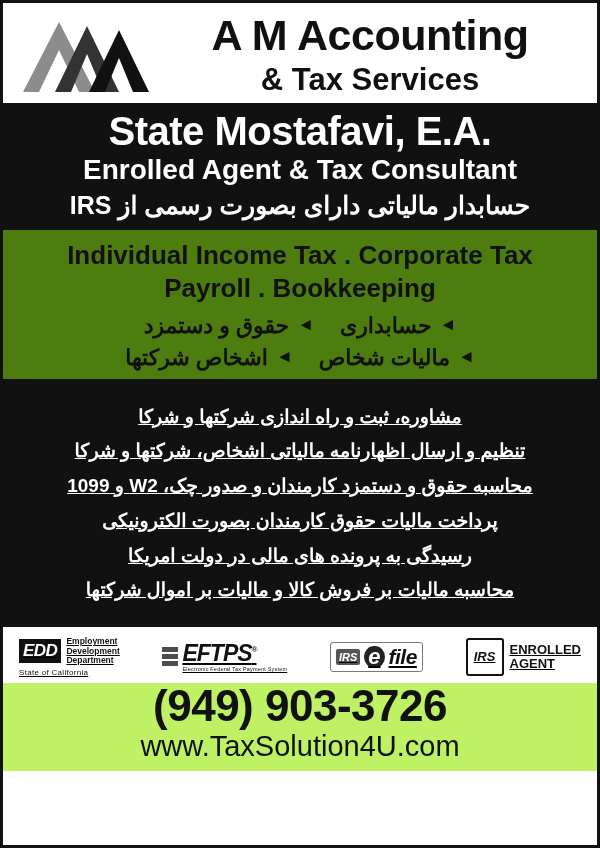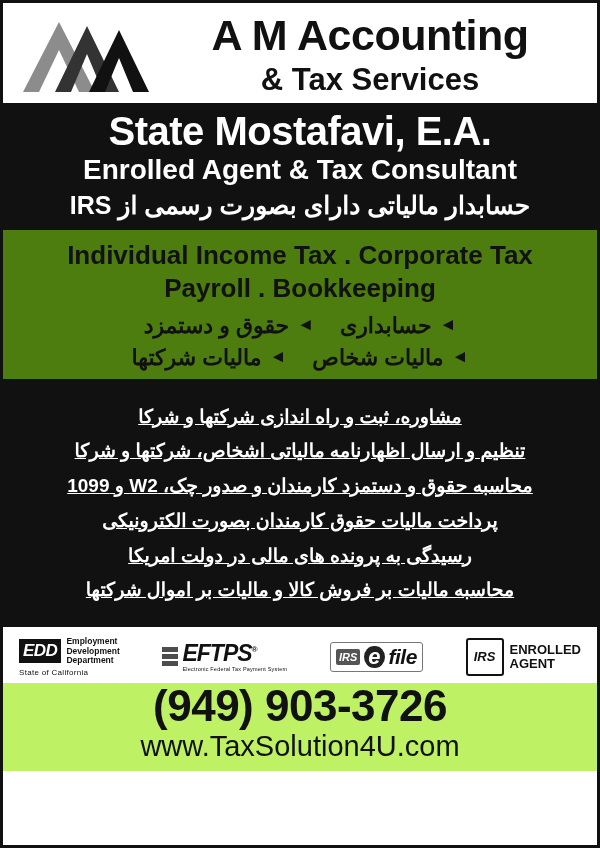--- a/index.html
+++ b/index.html
@@ -151,20 +151,21 @@
   }
 
   
   .logos-band {
     background: #fff;
     display: flex;
     align-items: center;
     justify-content: space-between;
     padding: 10px 16px 6px 16px;
     gap: 6px;
+    text-decoration: underline;
   }
   .badge {
     display: flex;
     align-items: center;
     color: #111;
   }
 
   .edd {
     display: flex;
     flex-direction: column;
@@ -351,21 +352,21 @@
           <span>حقوق و دستمزد</span>
         </div>
       </div>
       <div class="svc-fa-row">
         <div class="svc-fa-item">
           <span class="arrow">◄</span>
           <span>مالیات شخاص</span>
         </div>
         <div class="svc-fa-item">
           <span class="arrow">◄</span>
-          <span>مالیات شرکتها</span>
+          <span>اشخاص شرکتها</span>
         </div>
       </div>
     </div>
   </div>
 
   <div class="detail-band">
     <div class="detail-line">مشاوره، ثبت و راه اندازی شرکتها و شرکا</div>
     <div class="detail-line">تنظیم و ارسال اظهارنامه مالیاتی اشخاص، شرکتها و شرکا</div>
     <div class="detail-line">محاسبه حقوق و دستمزد کارمندان و صدور چک، W2 و 1099</div>
     <div class="detail-line">پرداخت مالیات حقوق کارمندان بصورت الکترونیکی</div>

